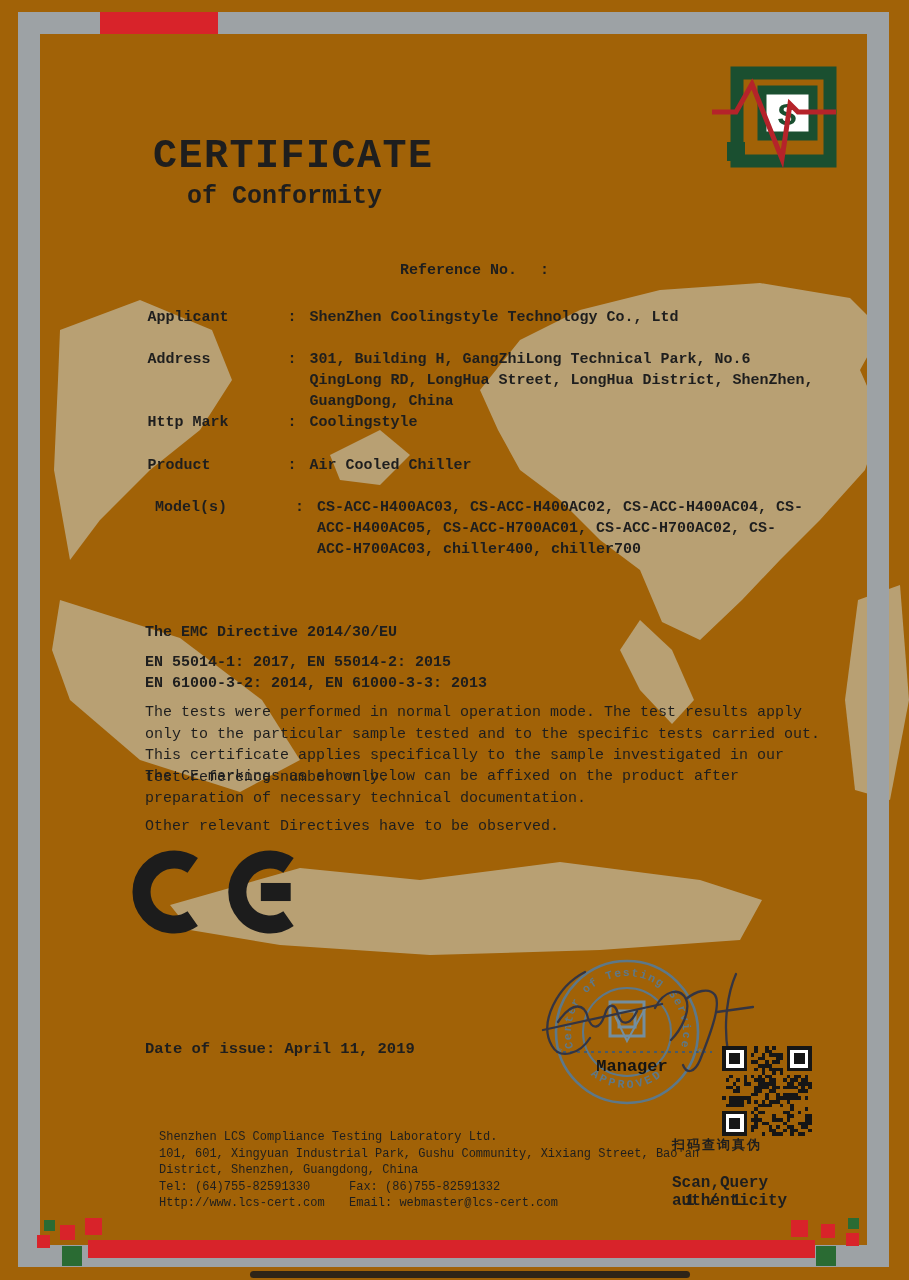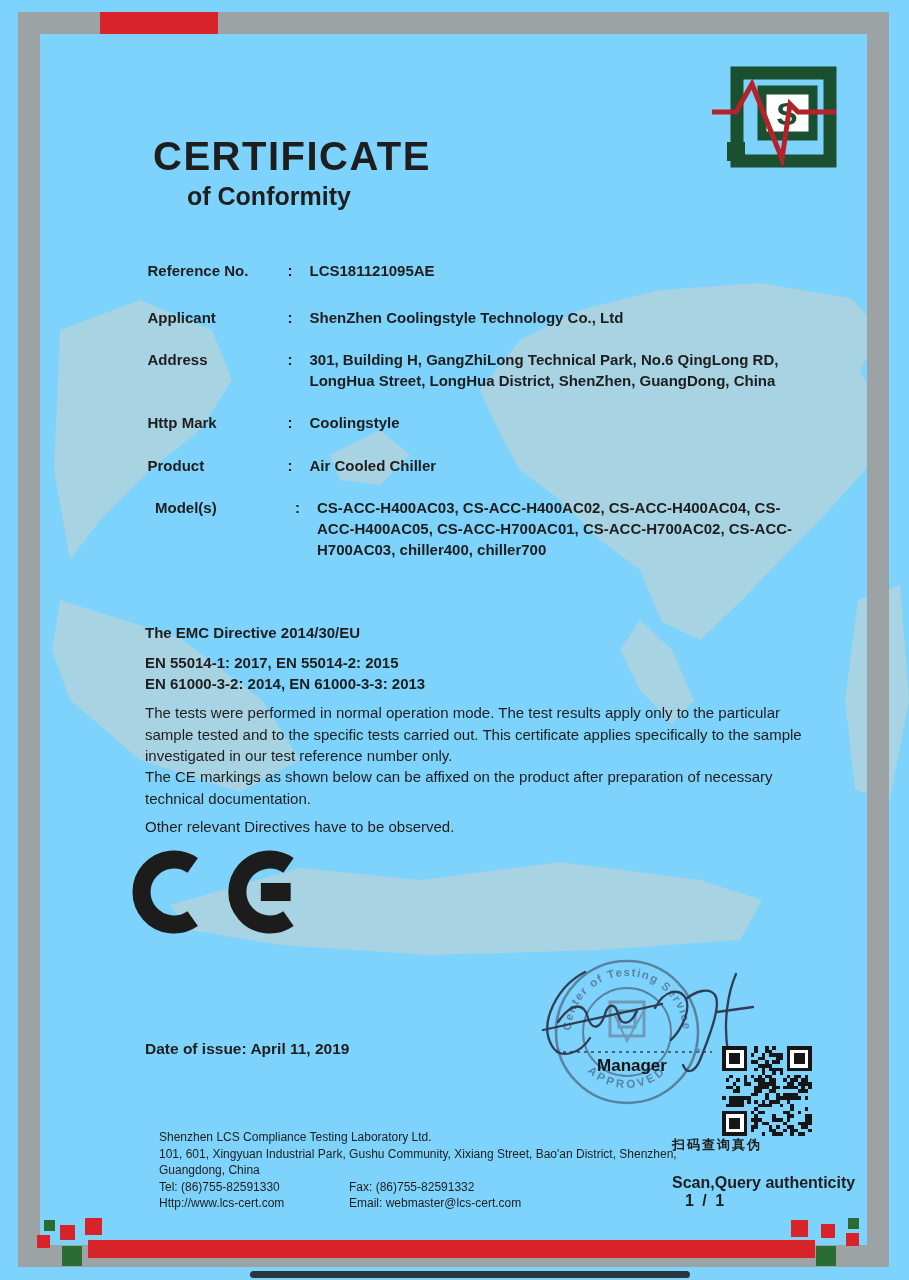--- a/index.html
+++ b/index.html
@@ -1,19 +1,19 @@
 <!DOCTYPE html>
 <html><head>
 <meta charset="utf-8">
 <style>
   html,body{margin:0;padding:0;background:#ffffff;}
   .sheet{
     position:relative;width:909px;height:1280px;margin:0 auto;
-    background:#7dd3fc;overflow:hidden;
-    font-family:Liberation Sans, sans-serif;color:#1e1e1e;
+    background:#a16207;overflow:hidden;
+    font-family:Liberation Mono, monospace;color:#1e1e1e;
   }
   
   .map{position:absolute;left:0;top:0;z-index:0;}
   .map polygon{fill:#ccd3cc;fill-opacity:.55;}
   
   .bar{position:absolute;background:#9da2a5;z-index:4;}
   .frame-top{left:18px;top:12px;width:871px;height:22px;}
   .frame-left{left:18px;top:12px;width:22px;height:1255px;}
   .frame-right{left:867px;top:12px;width:22px;height:1255px;}
   .frame-bottom{left:18px;top:1245px;width:871px;height:22px;}
@@ -95,21 +95,20 @@
     <polyline points="2,48 26,48 42,20 72,95 80,40 88,48 126,48" fill="none" stroke="#b5232a" stroke-width="5" stroke-linejoin="miter"></polyline>
   </svg>
 
   <div class="title1">CERTIFICATE</div>
   <div class="title2">of Conformity</div>
 
   <div class="fields">
     <div class="frow" style="top:2px">
       <span class="flabel">Reference No.</span>
       <span class="fcolon">:</span>
-      <span class="fvalue">LCS181121095AE</span>
     </div>
     <div class="frow" style="top:49px">
       <span class="flabel">Applicant</span>
       <span class="fcolon">:</span>
       <span class="fvalue">ShenZhen Coolingstyle Technology Co., Ltd</span>
     </div>
     <div class="frow" style="top:91px">
       <span class="flabel">Address</span>
       <span class="fcolon">:</span>
       <span class="fvalue">301, Building H, GangZhiLong Technical Park, No.6 QingLong RD, LongHua Street, LongHua District, ShenZhen, GuangDong, China</span>
@@ -398,21 +397,21 @@
   </div>
   <div class="qrcap">
     <div class="zh">扫码查询真伪</div>
     <div class="en">Scan,Query authenticity</div>
   </div>
 
   <div class="footer">
     <div>Shenzhen LCS Compliance Testing Laboratory Ltd.</div>
     <div class="addr">101, 601, Xingyuan Industrial Park, Gushu Community, Xixiang Street, Bao'an District, Shenzhen, Guangdong, China</div>
     <div class="frowf">
-      <span class="fcol">Tel: (86)755-82591330</span>
+      <span class="fcol">Tel: (64)755-82591330</span>
       <span>Fax: (86)755-82591332</span>
     </div>
     <div class="frowf">
       <span class="fcol">Http://www.lcs-cert.com</span>
       <span>Email: webmaster@lcs-cert.com</span>
     </div>
   </div>
   <div class="pagenum">1 / 1</div>
 
 </div>

